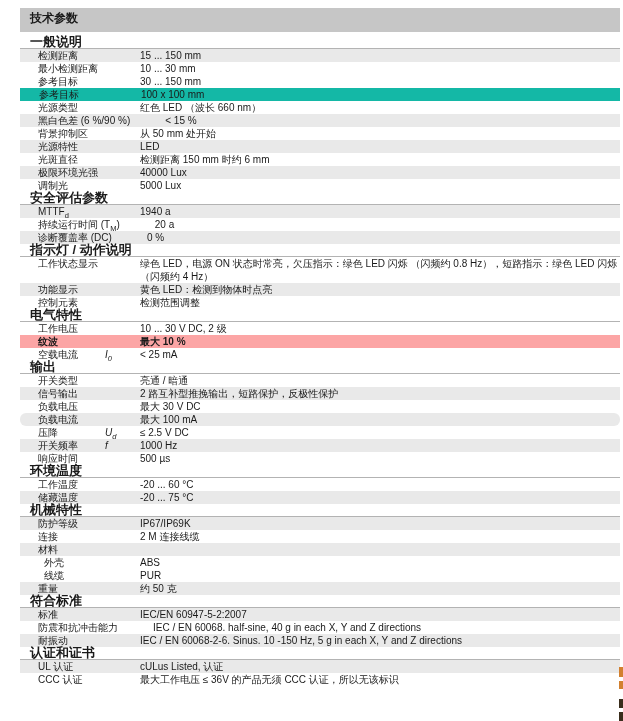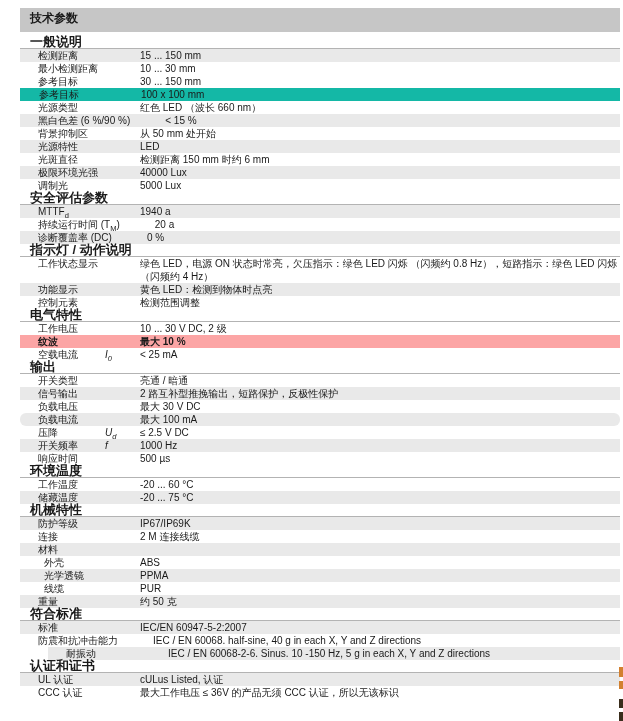--- a/index.html
+++ b/index.html
@@ -209,25 +209,20 @@
       <div class="spec-row shaded" style="background: rgb(233, 233, 233);">
         <span class="col-label">材料</span>
         <span class="col-symbol"></span>
         <span class="col-value"></span>
       </div>
       <div class="spec-row indent">
         <span class="col-label">外壳</span>
         <span class="col-symbol"></span>
         <span class="col-value">ABS</span>
       </div>
-      <div class="spec-row shaded indent" style="background: rgb(233, 233, 233);">
-        <span class="col-label">光学透镜</span>
-        <span class="col-symbol"></span>
-        <span class="col-value">PPMA</span>
-      </div>
       <div class="spec-row indent">
         <span class="col-label">线缆</span>
         <span class="col-symbol"></span>
         <span class="col-value">PUR</span>
       </div>
       <div class="spec-row shaded" style="background: rgb(233, 233, 233);">
         <span class="col-label">重量</span>
         <span class="col-symbol"></span>
         <span class="col-value">约 50 克</span>
       </div>
@@ -235,21 +230,21 @@
       <div class="spec-row shaded" style="background: rgb(233, 233, 233);">
         <span class="col-label">标准</span>
         <span class="col-symbol"></span>
         <span class="col-value">IEC/EN 60947-5-2:2007</span>
       </div>
       <div class="spec-row">
         <span class="col-label">防震和抗冲击能力</span>
         <span class="col-symbol"></span>
         <span class="col-value">IEC / EN 60068. half-sine, 40 g in each X, Y and Z directions</span>
       </div>
-      <div class="spec-row shaded" style="background: rgb(233, 233, 233); margin-left: 28px;">
+      <div class="spec-row shaded" style="background: rgb(233, 233, 233);">
         <span class="col-label">耐振动</span>
         <span class="col-symbol"></span>
         <span class="col-value">IEC / EN 60068-2-6. Sinus. 10 -150 Hz, 5 g in each X, Y and Z directions</span>
       </div>
       <div class="section-header" style="border-bottom-color: rgb(179, 179, 179);">认证和证书</div>
       <div class="spec-row shaded" style="background: rgb(233, 233, 233);">
         <span class="col-label">UL 认证</span>
         <span class="col-symbol"></span>
         <span class="col-value">cULus Listed, 认证</span>
       </div>

